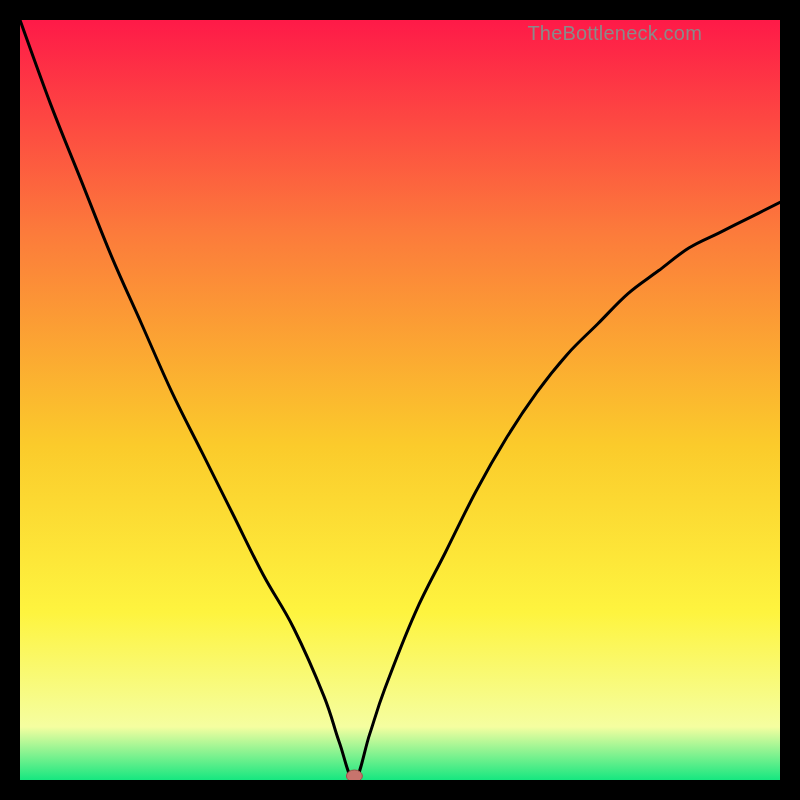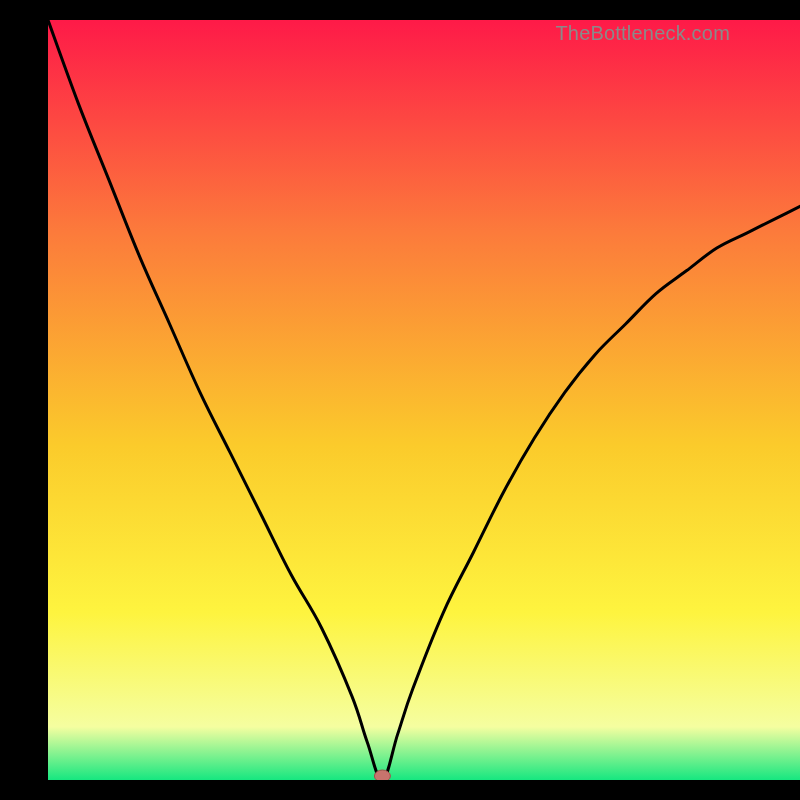--- a/index.html
+++ b/index.html
@@ -11,21 +11,20 @@
     overflow: hidden;
     font-family: Arial, Helvetica, sans-serif;
   }
   .frame {
     position: absolute;
     left: 20px;
     top: 20px;
     width: 688px;
     height: 760px;
     background: #404040;
-    margin-left: 28px;
   }
   .plot-area {
     position: absolute;
     left: 0;
     top: 0;
     width: 760px;
     height: 760px;
   }
   .watermark {
     position: absolute;

